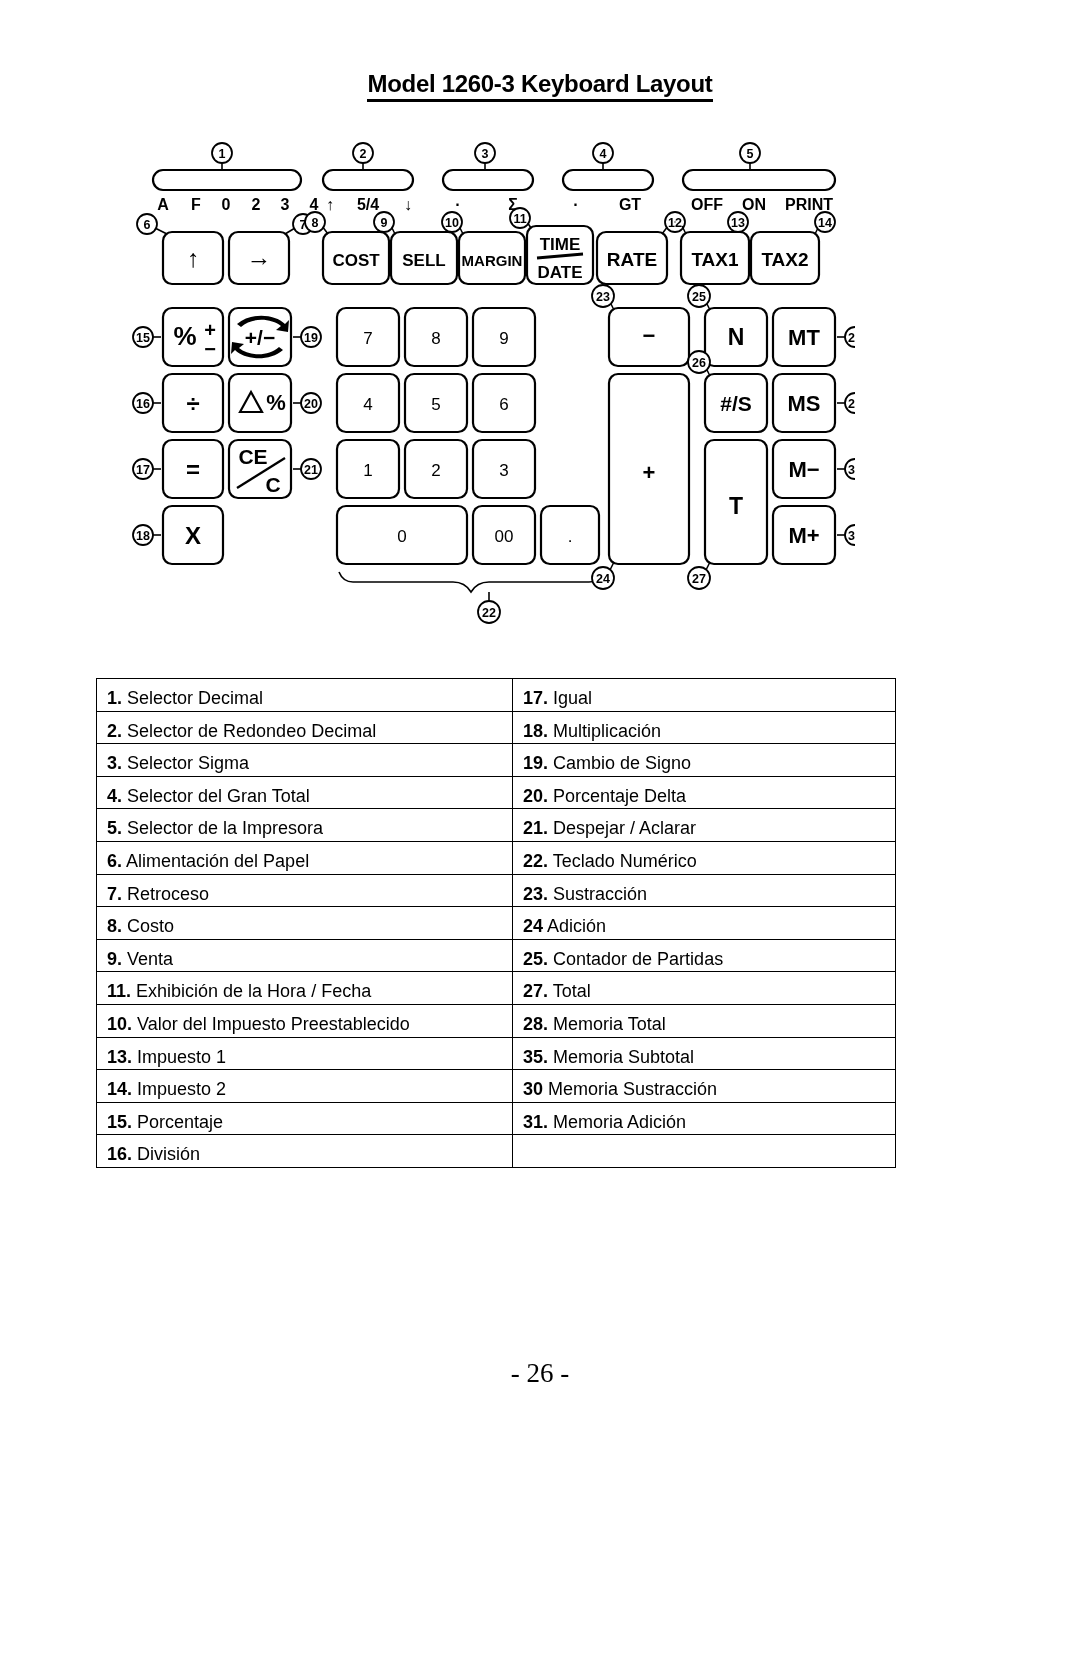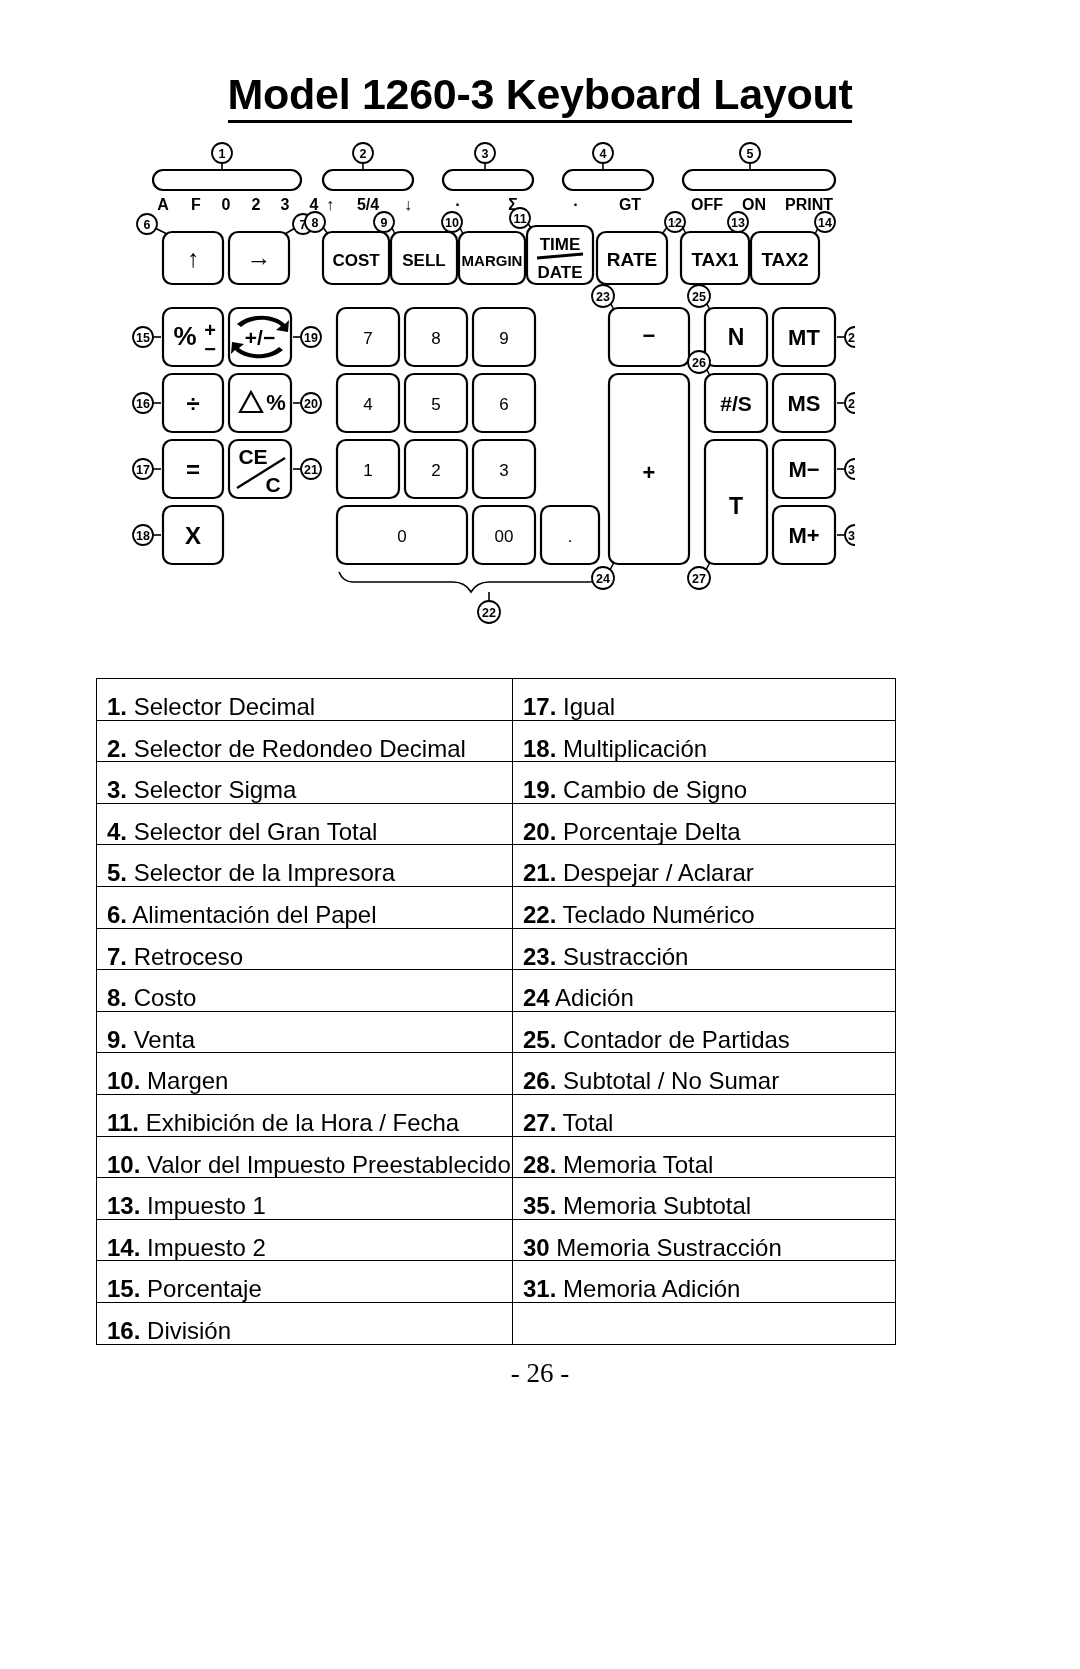--- a/index.html
+++ b/index.html
@@ -18,21 +18,21 @@
   }
 
   
   .page-title {
     position: absolute;
     top: 70px;
     left: 0;
     width: 1080px;
     text-align: center;
     font-family: "Liberation Sans", sans-serif;
-    font-size: 43px;
+    font-size: 24px;
     font-weight: bold;
     letter-spacing: -0.3px;
   }
   .page-title span {
     border-bottom: 3px solid #000;
     padding-bottom: 2px;
   }
 
   
   #diagram {
@@ -50,22 +50,22 @@
     left: 96px;
     top: 678px;
     width: 777px;
     border-collapse: collapse;
     table-layout: fixed;
     font-family: "Liberation Sans", sans-serif;
   }
   #legend-table td {
     border: 1px solid #000;
     height: 24.6px;
-    padding: 16px 0 0 10px;
-    font-size: 24px;
+    padding: 7px 0 0 10px;
+    font-size: 18px;
     line-height: 24.6px;
     vertical-align: middle;
     white-space: nowrap;
     overflow: hidden;
   }
   #legend-table td.col-l { width: 405px; }
   #legend-table td.col-r { width: 372px; margin-left: 8px; }
   #legend-table .num {
     font-weight: bold;
   }
@@ -371,24 +371,20 @@
       </tr>
       <tr>
         <td class="col-l"><span class="num">8.</span><span> Costo</span></td>
         <td class="col-r"><span class="num">24</span><span> Adición</span></td>
       </tr>
       <tr>
         <td class="col-l"><span class="num">9.</span><span> Venta</span></td>
         <td class="col-r"><span class="num">25.</span><span> Contador de Partidas</span></td>
       </tr>
       <tr>
-        <td class="col-l"><span class="num">10.</span><span> Margen</span></td>
-        <td class="col-r"><span class="num">26.</span><span> Subtotal / No Sumar</span></td>
-      </tr>
-      <tr>
         <td class="col-l"><span class="num">11.</span><span> Exhibición de la Hora / Fecha</span></td>
         <td class="col-r"><span class="num">27.</span><span> Total</span></td>
       </tr>
       <tr>
         <td class="col-l"><span class="num">10.</span><span> Valor del Impuesto Preestablecido</span></td>
         <td class="col-r"><span class="num">28.</span><span> Memoria Total</span></td>
       </tr>
       <tr>
         <td class="col-l"><span class="num">13.</span><span> Impuesto 1</span></td>
         <td class="col-r"><span class="num">35.</span><span> Memoria Subtotal</span></td>

